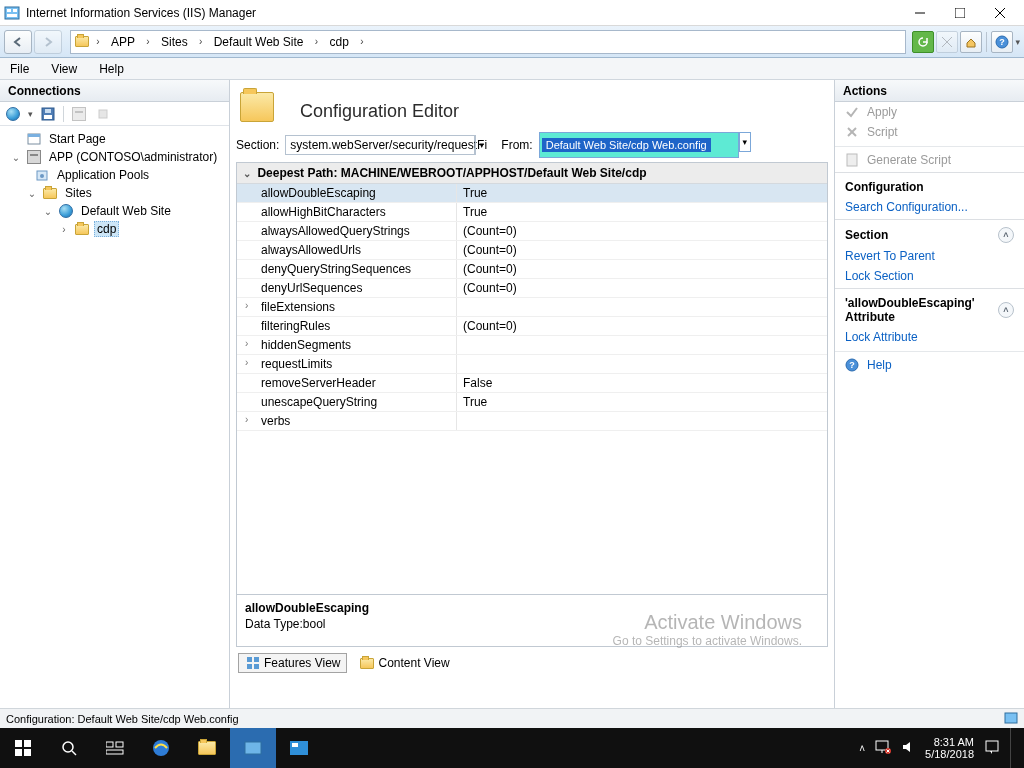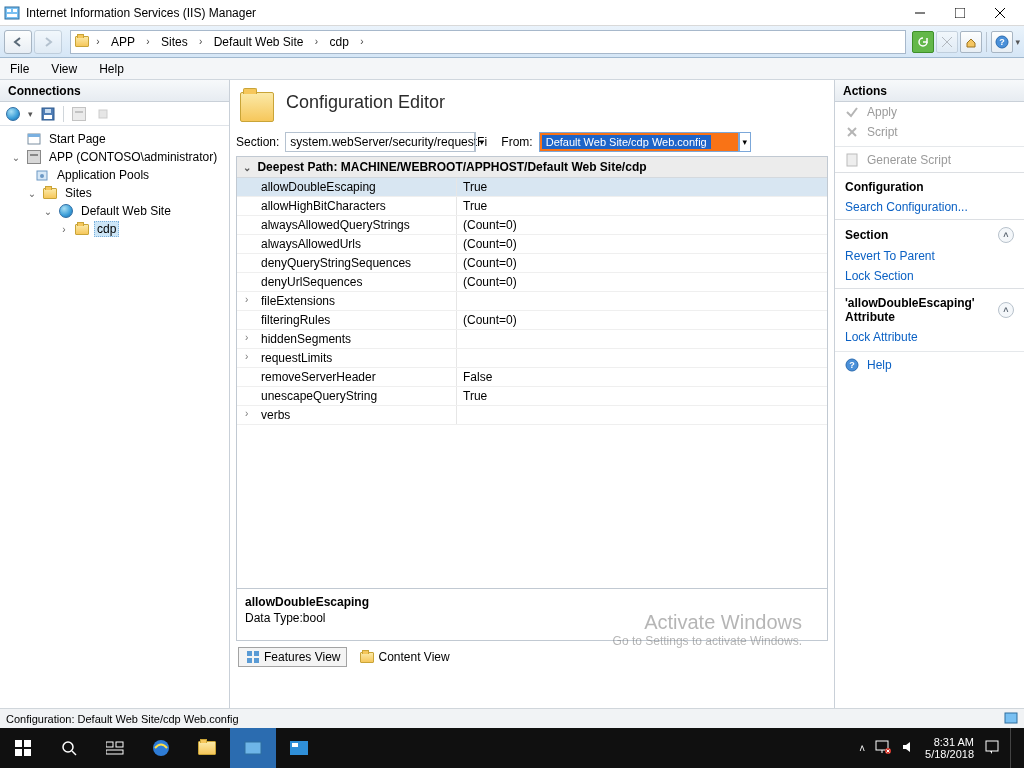--- a/index.html
+++ b/index.html
@@ -36,29 +36,29 @@
 .conn-tool { width: 18px; height: 18px; display: flex; align-items: center; justify-content: center; }
 .tree { flex: 1; padding: 4px 4px; overflow: auto; }
 .tree-node { display: flex; align-items: center; height: 18px; padding-left: 2px; gap: 4px; white-space: nowrap; }
 .tree-toggle { width: 12px; text-align: center; color: #666; font-size: 10px; display: inline-block; }
 .tree-icon { width: 16px; height: 16px; display: inline-flex; align-items: center; justify-content: center; font-size: 12px; }
 .tree-label { padding: 1px 3px; }
 .tree-node.selected .tree-label { background: #cde6f7; border: 1px dotted #7ab0dd; padding: 0 2px; }
 
 
 .center { flex: 1; display: flex; flex-direction: column; min-width: 0; padding: 6px 6px 0 6px; background: #fff; }
-.page-title-row { display: flex; align-items: flex-start; gap: 12px; padding: 6px 4px 10px 4px; }
+.page-title-row { display: flex; align-items: flex-end; gap: 26px; padding: 6px 4px 10px 4px; }
 .folder-icon-big { width: 34px; height: 30px; background: linear-gradient(#fbe9a7,#f6c75b); border: 1px solid #c9a437; border-radius: 2px; position: relative; }
 .folder-icon-big::before { content:""; position:absolute; top:-5px; left:2px; width:12px; height:5px; background:#f6c75b; border:1px solid #c9a437; border-bottom:none; border-radius:2px 2px 0 0; }
 .page-title { font-size: 18px; color: #2b2b2b; }
 
 .section-row { display: flex; align-items: center; gap: 6px; margin-bottom: 4px; font-size: 12px; }
 .section-field { height: 20px; border: 1px solid #b5c2d0; background: #fff; padding: 0 4px; display: flex; align-items: center; }
 .section-dropdown { width: 12px; text-align: center; border-left: 1px solid #b5c2d0; height: 20px; display:flex; align-items:center; justify-content:center; font-size:9px; }
-.from-field { height: 20px; border: 1px solid #7ba7d9; background: #f97316; display: flex; align-items: center; }
+.from-field { height: 26px; border: 1px solid #7ba7d9; background: #5eead4; display: flex; align-items: center; }
 .from-sel { background: #1e64c8; color: #fff; padding: 1px 4px; font-size: 11px; }
 
 
 .propgrid { border: 1px solid #c1c9d2; background: #fff; flex: 0 0 auto; }
 .propgrid-header { background: #ececec; border-bottom: 1px solid #d4d9de; padding: 3px 6px; font-weight: bold; display: flex; align-items: center; gap: 6px; }
 .proprow { display: flex; height: 19px; border-bottom: 1px solid #efefef; }
 .propname { width: 220px; padding: 2px 6px 2px 24px; border-right: 1px solid #e6e6e6; position: relative; }
 .propval { flex: 1; padding: 2px 6px; }
 .proprow.withexpand .propname::before { content: "›"; position:absolute; left:8px; top:2px; color:#777; font-size:10px; }
 .proprow.sel .propname { background: #d8e6f2; }

